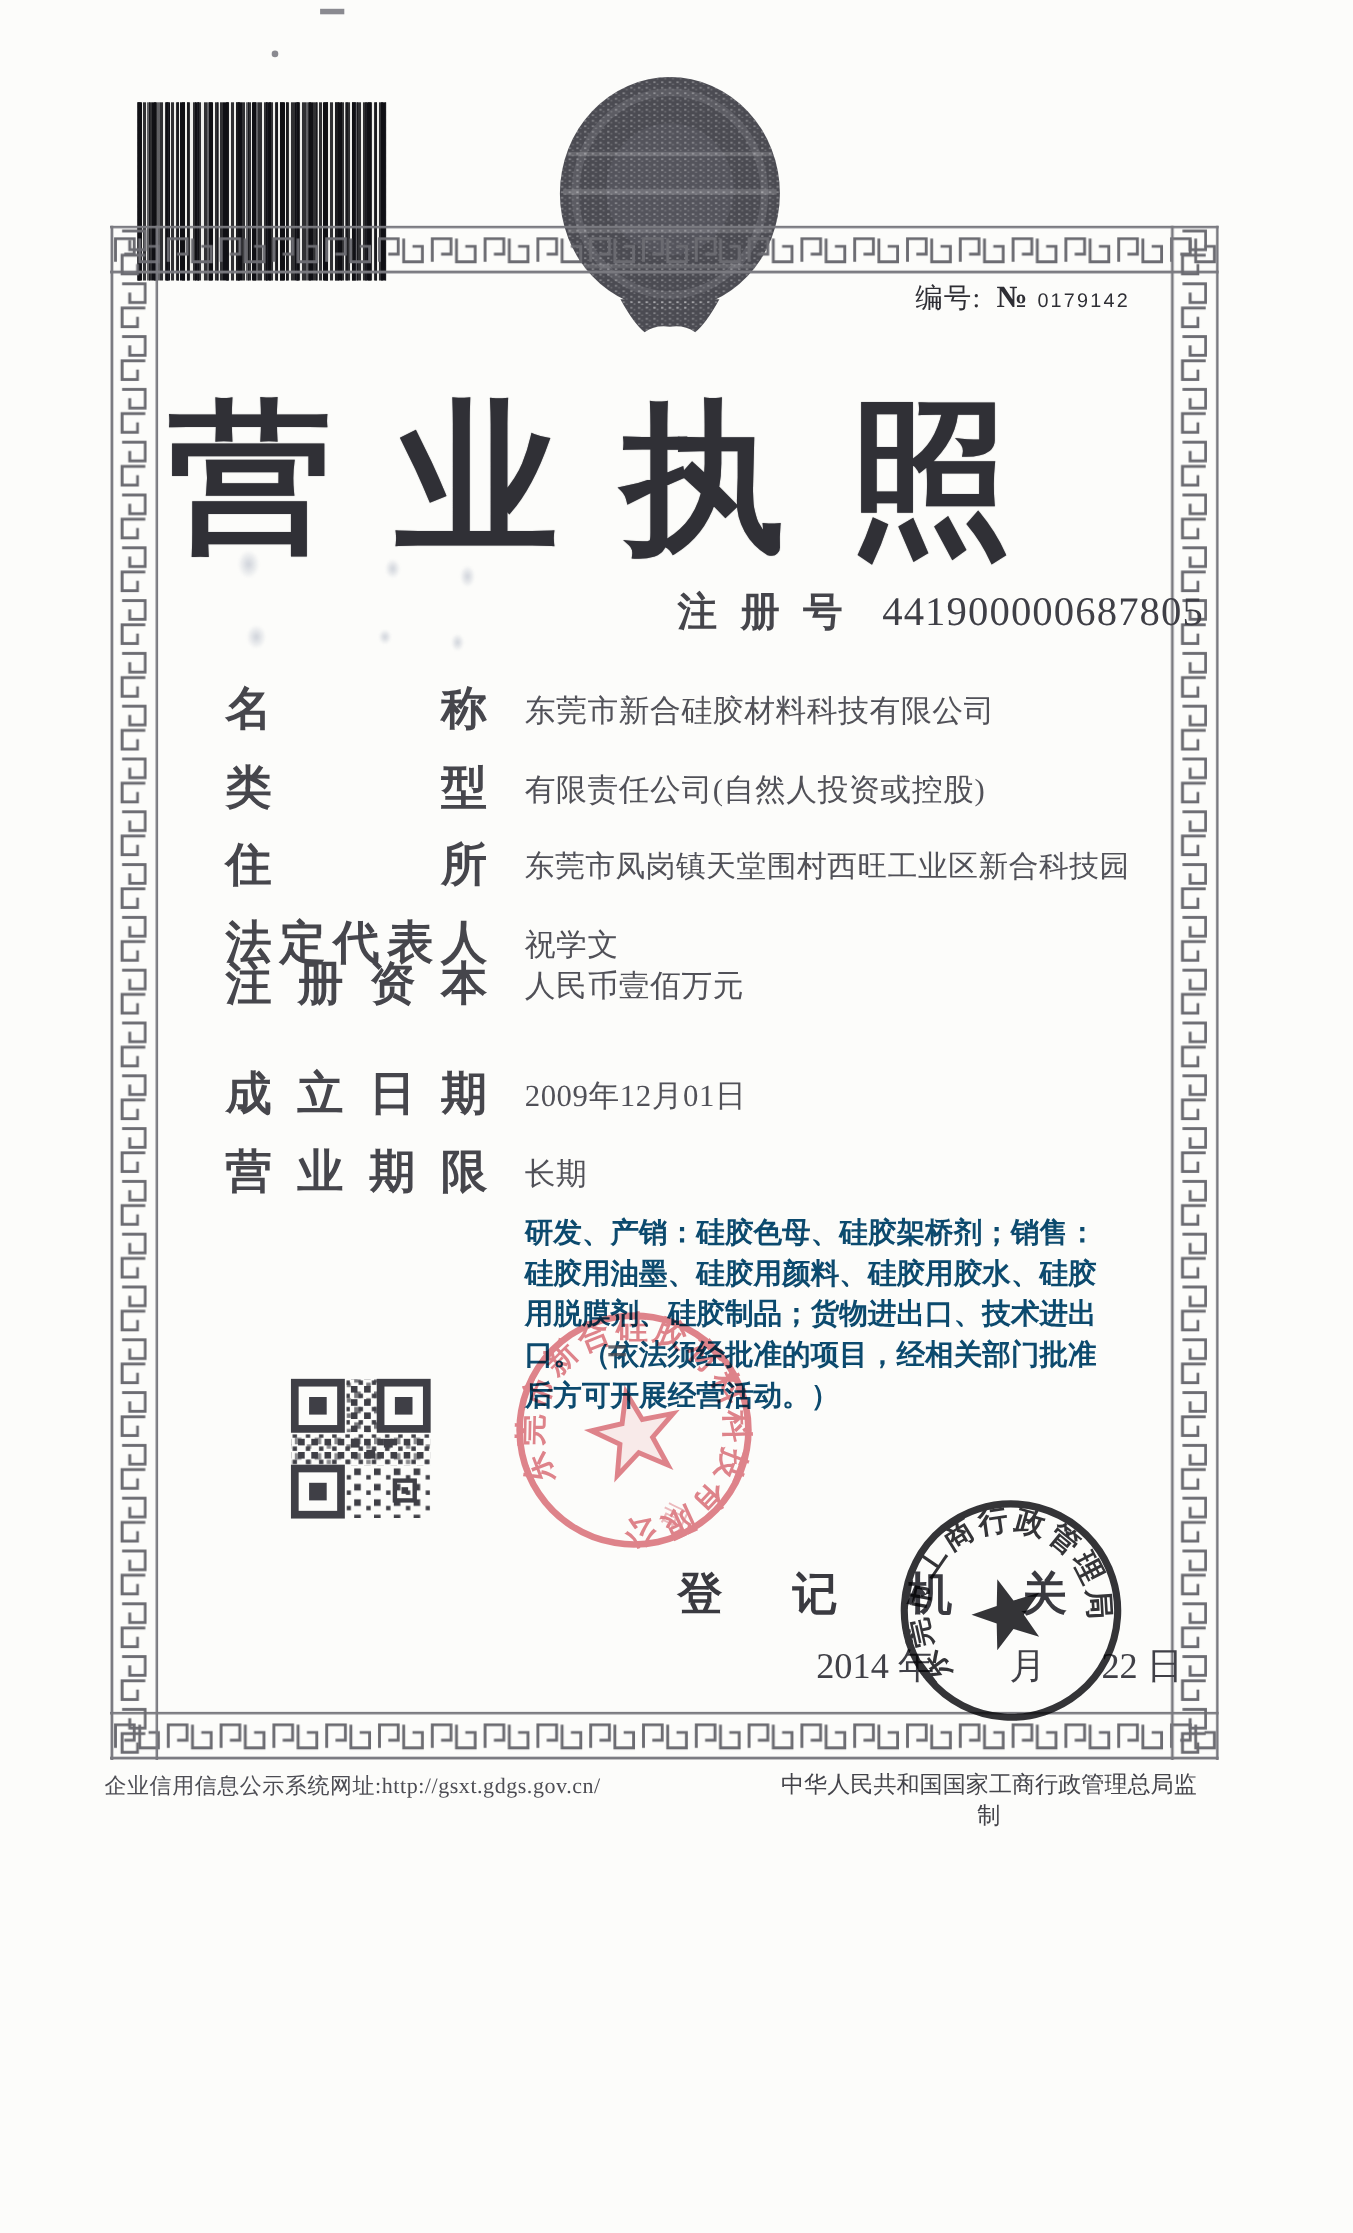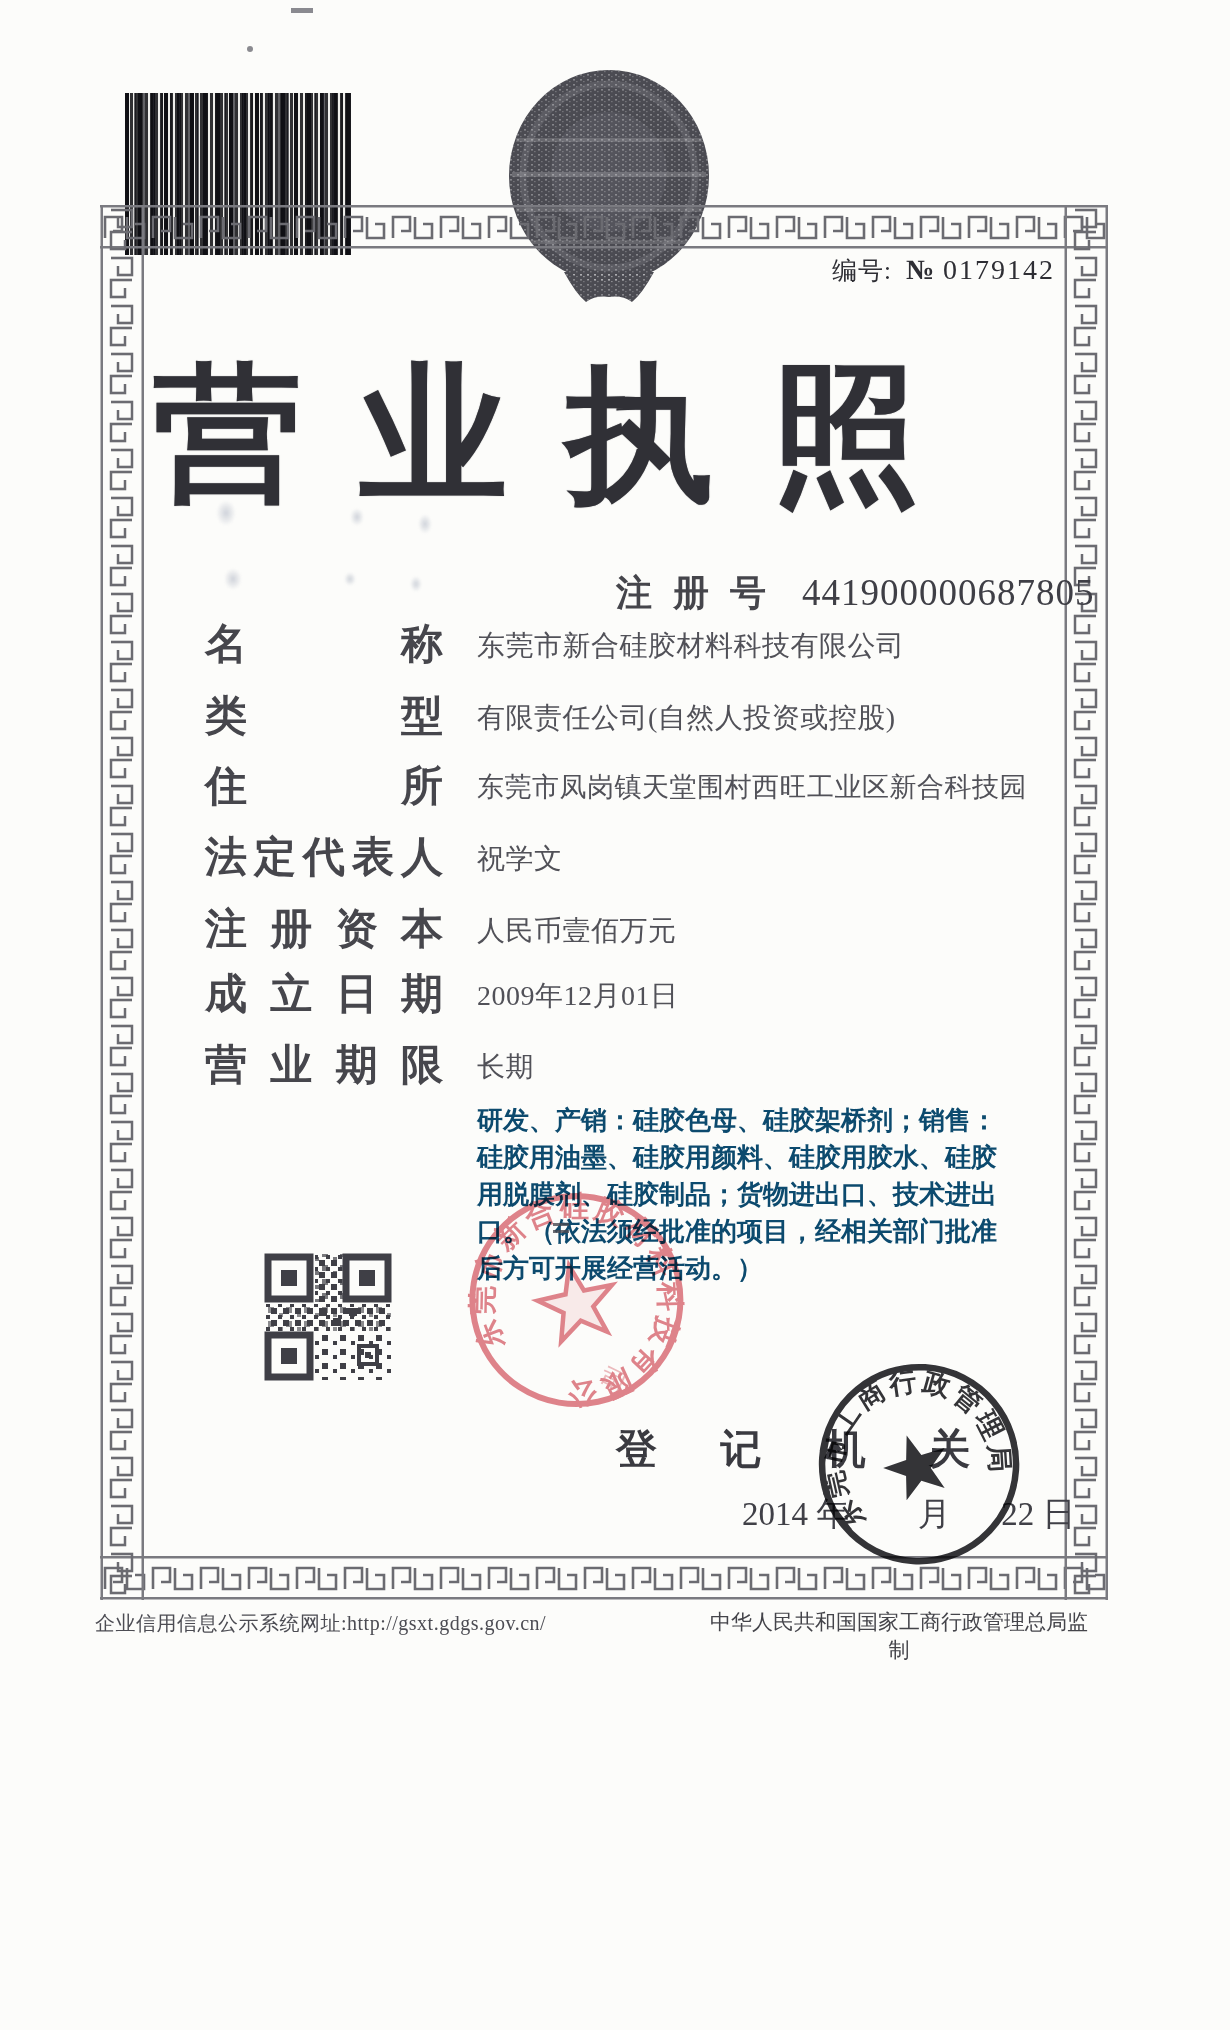--- a/index.html
+++ b/index.html
@@ -31,34 +31,34 @@
   .frame { left:100px; top:205px; width:1008px; height:1395px; }
   .frame svg { position:absolute; }
   .fs-top    { left:0; top:0; }
   .fs-bottom { left:0; bottom:0; }
   .fs-left   { left:0; top:0; }
   .fs-right  { right:0; top:0; }
 
   
   .serial { left:832px; top:254px; width:270px; font-size:25px; color:#2e2e34; letter-spacing:1px; white-space:nowrap; }
   .serial .numero { font-weight:bold; font-size:28px; padding:0 8px 0 14px; }
-  .serial .num { font-family:Liberation Serif, serif; font-size:28px; letter-spacing:2px; }
+  .serial .num { font-family:Liberation Sans, sans-serif; font-size:18px; letter-spacing:2px; }
 
   
   .title {
     left:0; top:336px; width:1073px; text-align:center;
     font-family:"Liberation Sans", sans-serif;
     font-size:148px; font-weight:800; color:#303036;
     letter-spacing:58px; text-indent:58px;
     text-shadow:0 0 1px rgba(40,40,46,.6);
   }
 
   
   .regrow { left:616px; top:532px; white-space:nowrap; }
-  .regrow .rlabel { display:inline-block; font-size:36px; font-weight:600; color:#45454b; letter-spacing:6px;margin-top:37px; }
+  .regrow .rlabel { display:inline-block; font-size:36px; font-weight:600; color:#45454b; letter-spacing:6px; }
   .regrow .rnum { display:inline-block; font-size:37px; color:#3f3f46; padding-left:26px; letter-spacing:1px; }
 
   
   .frow { left:205px; width:830px; height:54px; }
   .flabel {
     position:absolute; left:0; top:0; width:238px;
     font-size:42px; font-weight:600; color:#46464c;
     text-align:justify; text-align-last:justify;
     font-family:"Liberation Sans", sans-serif;
   }
@@ -190,21 +190,21 @@
   <div class="fvalue">有限责任公司(自然人投资或控股)</div>
 </div>
 <div class="abs frow" style="top:758px">
   <div class="flabel">住所</div>
   <div class="fvalue" style="font-size:27px">东莞市凤岗镇天堂围村西旺工业区新合科技园</div>
 </div>
 <div class="abs frow" style="top:829px">
   <div class="flabel">法定代表人</div>
   <div class="fvalue">祝学文</div>
 </div>
-<div class="abs frow" style="top:901px">
+<div class="abs frow" style="top:866px">
   <div class="flabel">注册资本</div>
   <div class="fvalue">人民币壹佰万元</div>
 </div>
 <div class="abs frow" style="top:966px">
   <div class="flabel">成立日期</div>
   <div class="fvalue">2009年12月01日</div>
 </div>
 <div class="abs frow" style="top:1037px">
   <div class="flabel">营业期限</div>
   <div class="fvalue">长期</div>

